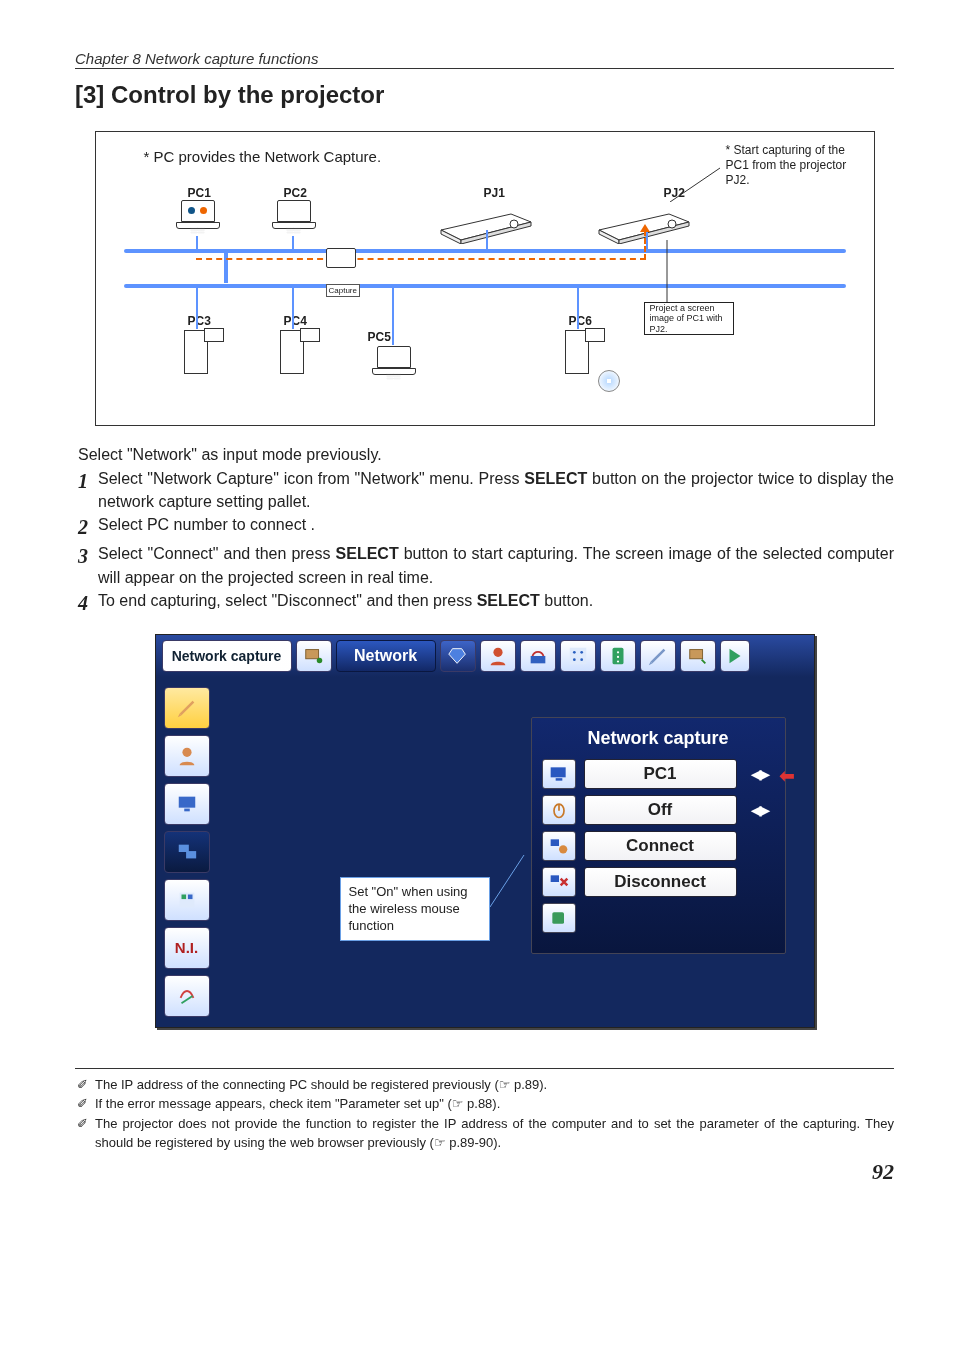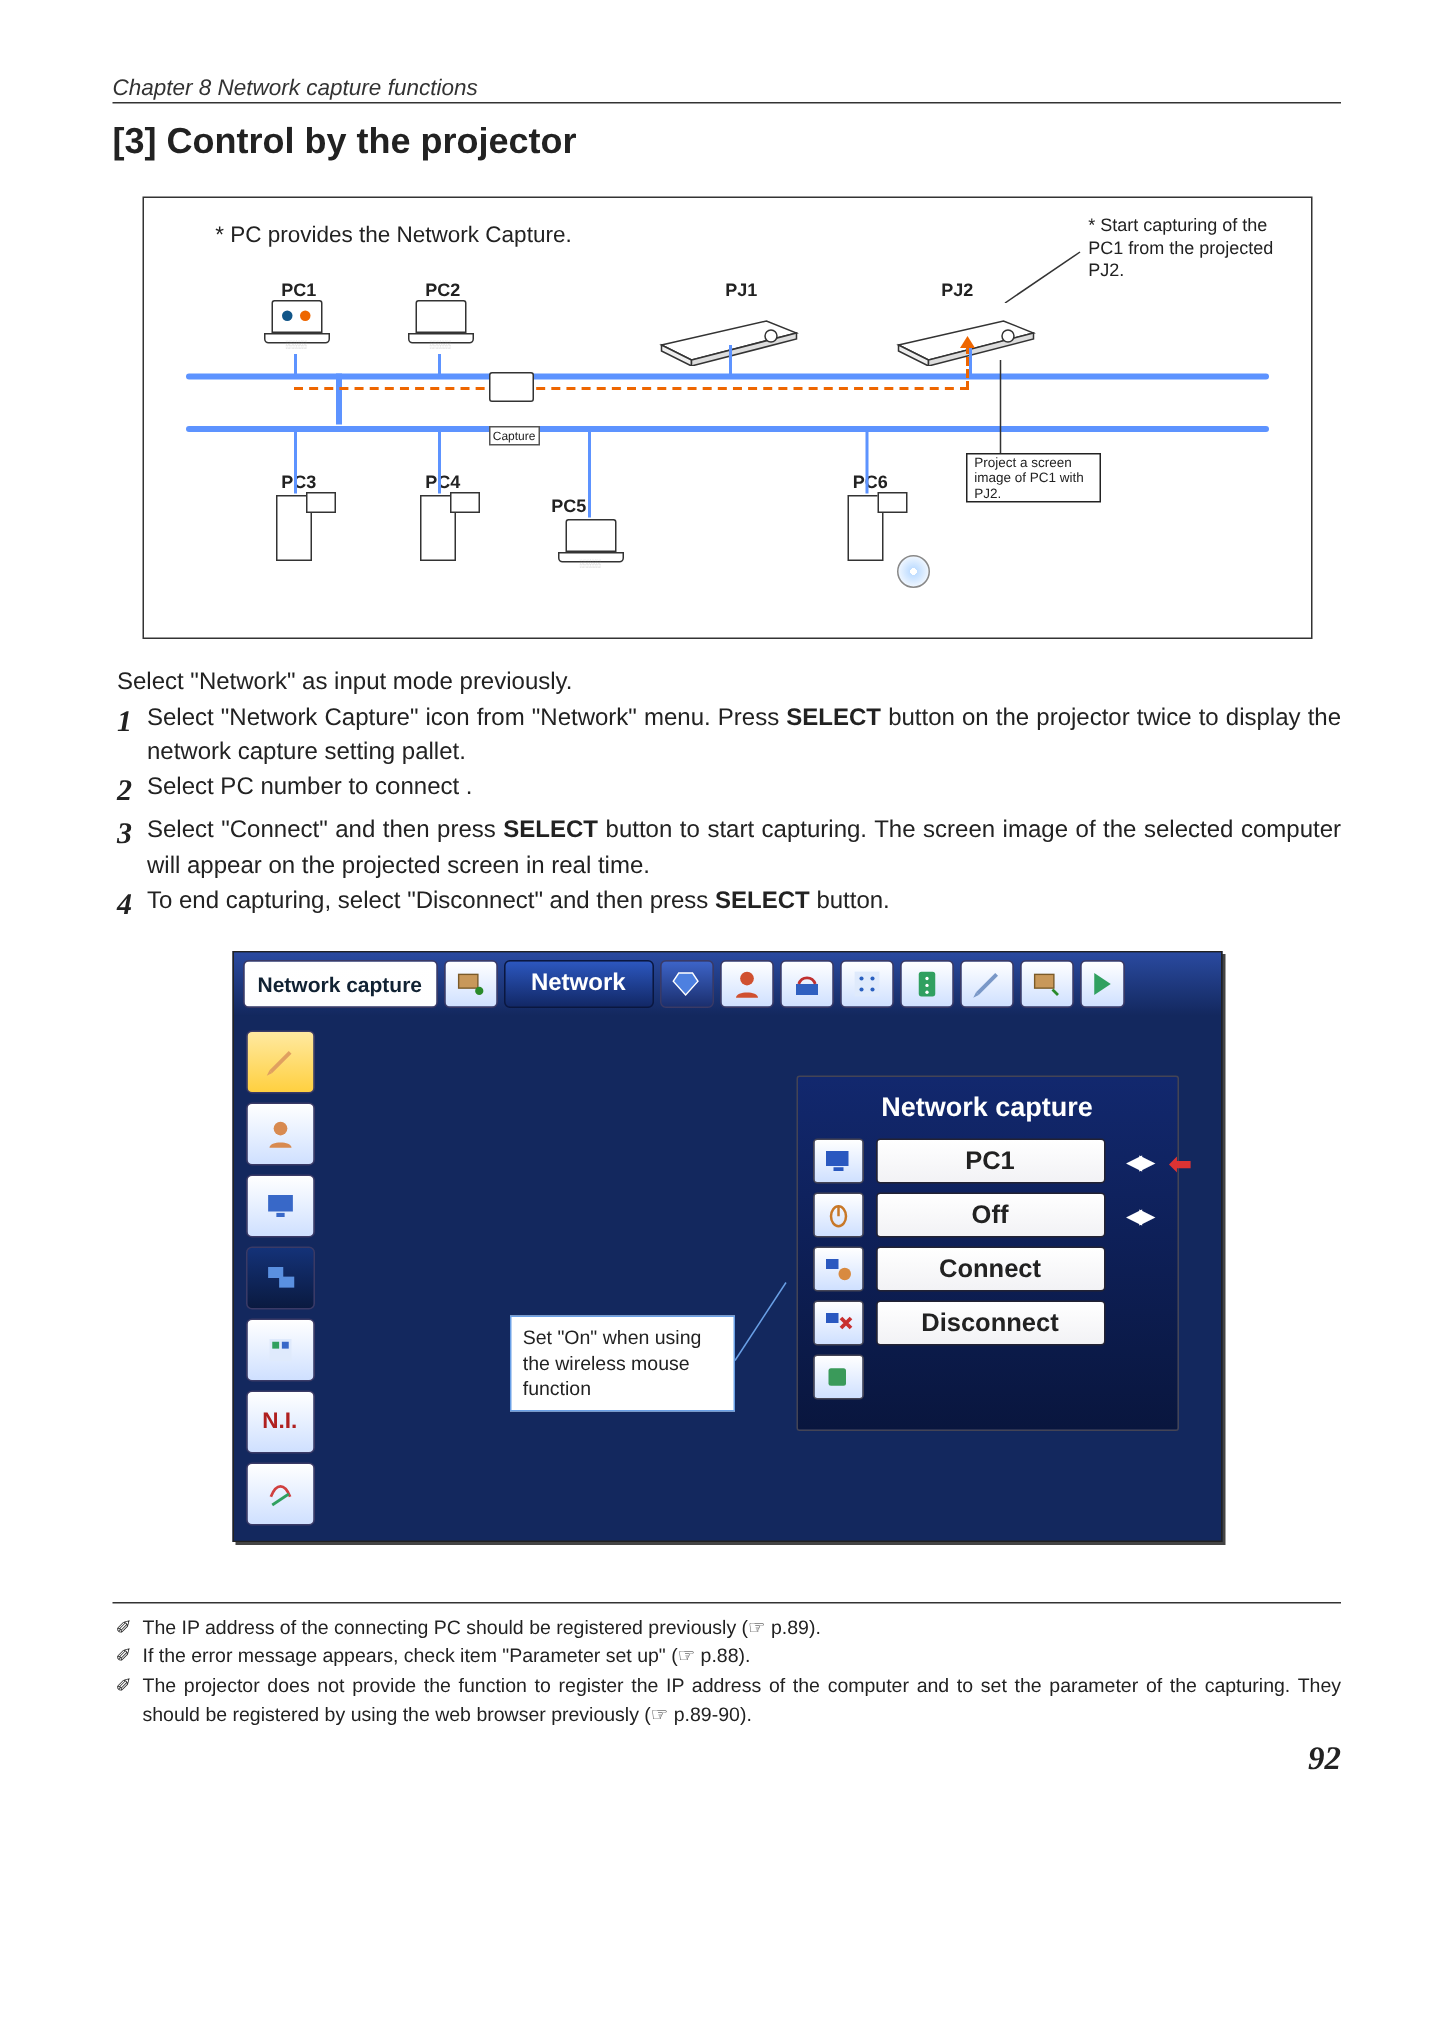--- a/index.html
+++ b/index.html
@@ -159,21 +159,21 @@
 </style>
 </head>
 <body>
 
 <div class="chapter-line">Chapter 8 Network capture functions</div>
 <div class="section-title">[3] Control by the projector</div>
 
 <div class="diagram-wrap">
   <div class="diagram">
     <span class="diag-note-top">* PC provides the Network Capture.</span>
-    <span class="diag-start">* Start capturing of the PC1 from the projected PJ2.</span>
+    <span class="diag-start">* Start capturing of the PC1 from the projector PJ2.</span>
 
     <div class="bus top">
         <div class="join"></div>
       </div>
     <div class="bus bot"></div>
 
     <span class="lbl" style="top:54px;left:92px">PC1</span>
     <div class="lap" style="top:68px;left:80px">
       <div class="scr eyes"></div>
         <div class="base"></div>
@@ -193,21 +193,21 @@
     <div class="proj" style="top:64px;left:340px">
       <svg viewBox="0 0 100 48">
           <polygon points="5,34 75,18 95,26 25,44" fill="#fff" stroke="#333"></polygon>
           <polygon points="5,34 25,44 25,48 5,38" fill="#eee" stroke="#333"></polygon>
           <polygon points="95,26 25,44 25,48 95,30" fill="#ddd" stroke="#333"></polygon>
           <circle cx="78" cy="28" r="4" fill="#fff" stroke="#333"></circle>
         </svg>
     </div>
     <div class="rise" style="top:98px;left:390px;height:20px"></div>
 
-    <span class="lbl" style="top:54px;left:532px">PJ2</span>
+    <span class="lbl" style="top:54px;left:568px">PJ2</span>
     <div class="proj" style="top:64px;left:498px">
       <svg viewBox="0 0 100 48">
           <polygon points="5,34 75,18 95,26 25,44" fill="#fff" stroke="#333"></polygon>
           <polygon points="5,34 25,44 25,48 5,38" fill="#eee" stroke="#333"></polygon>
           <polygon points="95,26 25,44 25,48 95,30" fill="#ddd" stroke="#333"></polygon>
           <circle cx="78" cy="28" r="4" fill="#fff" stroke="#333"></circle>
         </svg>
     </div>
     <div class="rise" style="top:98px;left:550px;height:20px"></div>
 

